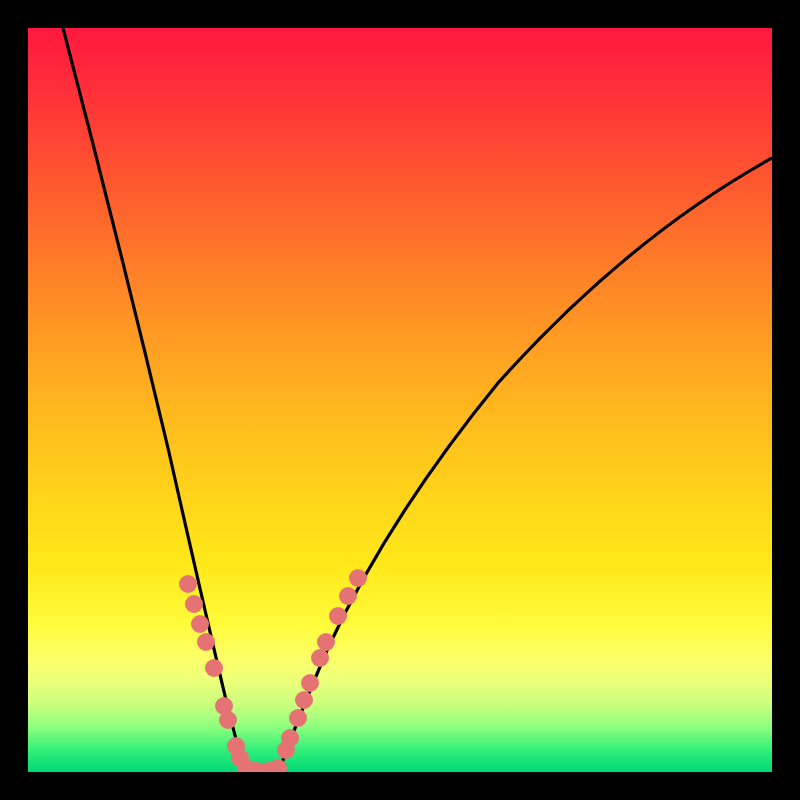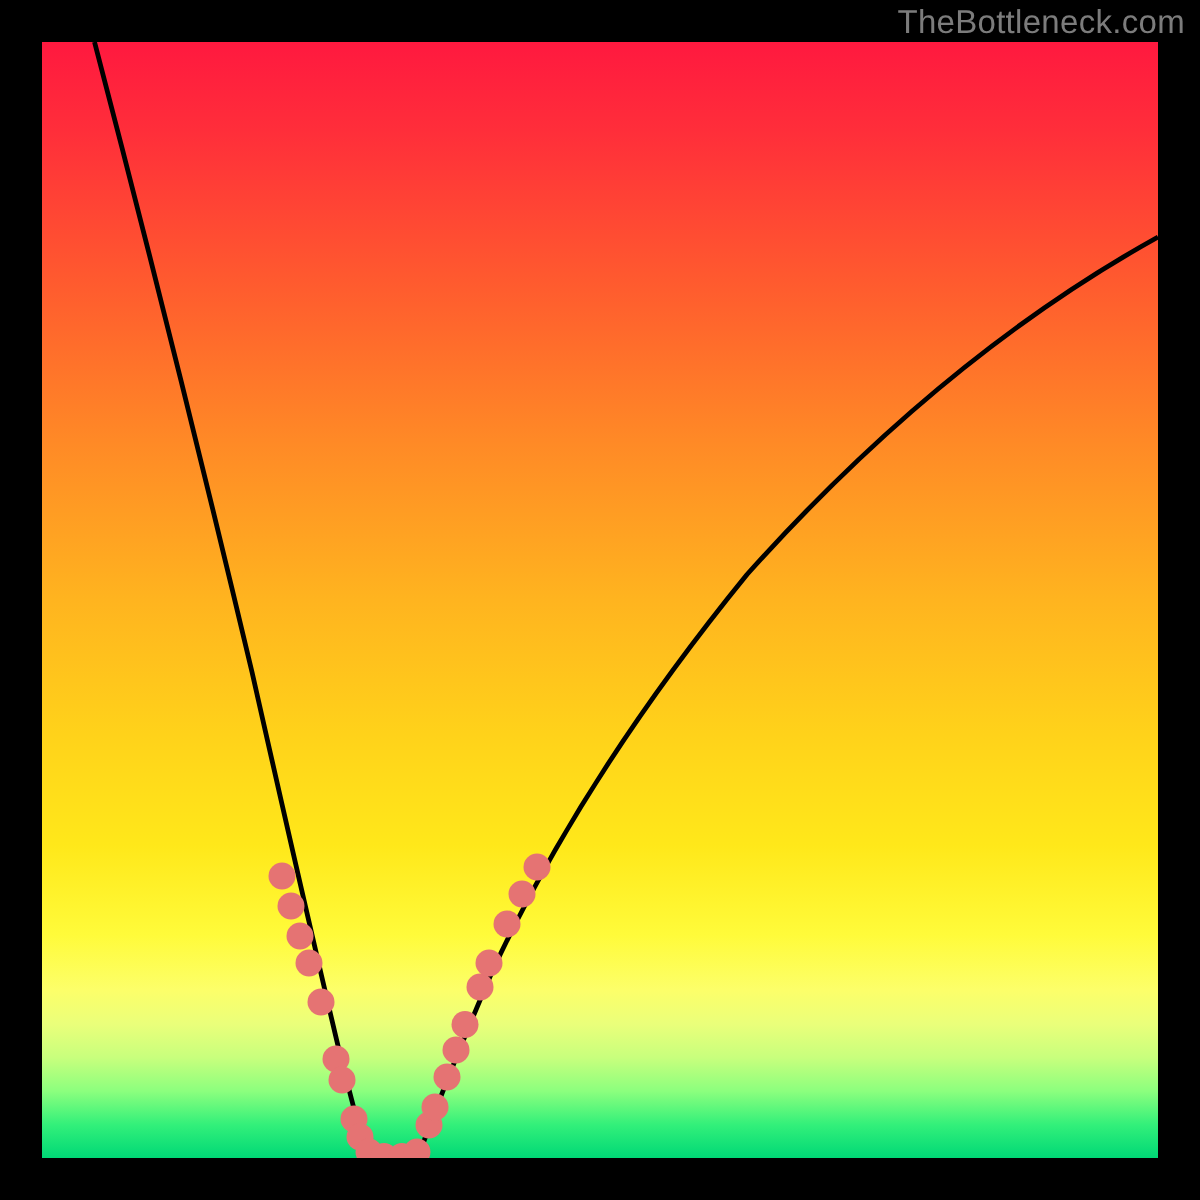--- a/index.html
+++ b/index.html
@@ -59,21 +59,20 @@
     font-size: 22px;
     font-weight: 500;
     letter-spacing: 0.2px;
     user-select: none;
   }
 </style>
 </head>
 <body>
 
 <div class="frame">
-  <div class="watermark">TheBottleneck.com</div>
 
   <div class="plot">
     <div class="gradient"></div>
 
     <svg class="curve" viewBox="0 0 744 744" preserveAspectRatio="none">
       <path d="M 35 0
                Q 90 210 140 420
                Q 175 575 198 672
                Q 210 720 216 740" fill="none" stroke="#000" stroke-width="3.2"></path>
       <path d="M 216 740

